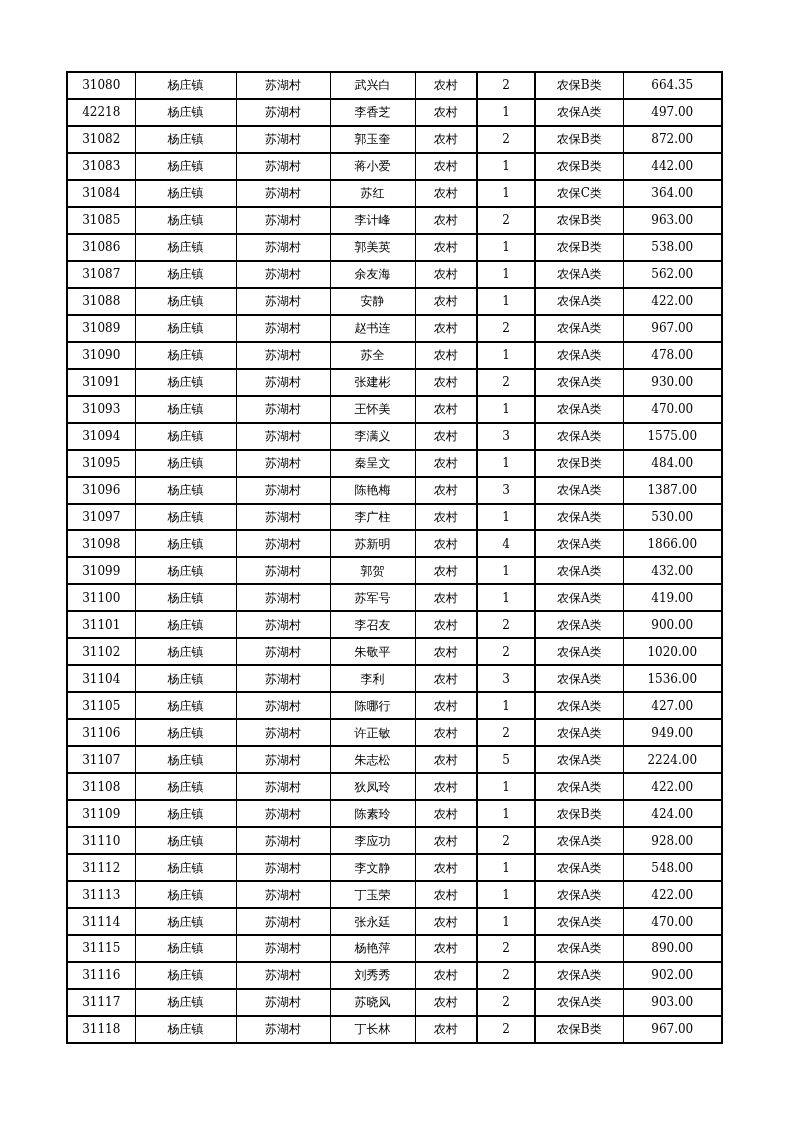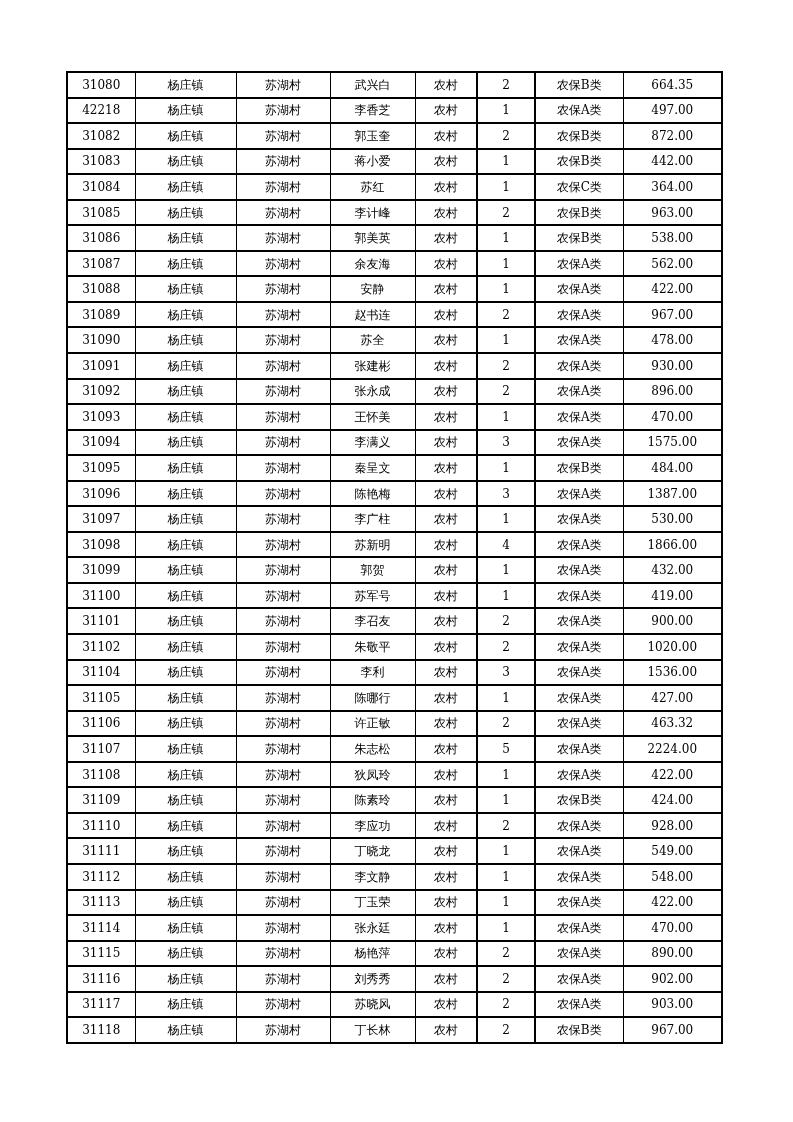--- a/index.html
+++ b/index.html
@@ -174,30 +174,20 @@
           <td>31091</td>
           <td>杨庄镇</td>
           <td>苏湖村</td>
           <td>张建彬</td>
           <td>农村</td>
           <td>2</td>
           <td>农保A类</td>
           <td>930.00</td>
         </tr>
         <tr>
-          <td>31092</td>
-          <td>杨庄镇</td>
-          <td>苏湖村</td>
-          <td>张永成</td>
-          <td>农村</td>
-          <td>2</td>
-          <td>农保A类</td>
-          <td>896.00</td>
-        </tr>
-        <tr>
           <td>31093</td>
           <td>杨庄镇</td>
           <td>苏湖村</td>
           <td>王怀美</td>
           <td>农村</td>
           <td>1</td>
           <td>农保A类</td>
           <td>470.00</td>
         </tr>
         <tr>
@@ -311,21 +301,21 @@
           <td>427.00</td>
         </tr>
         <tr>
           <td>31106</td>
           <td>杨庄镇</td>
           <td>苏湖村</td>
           <td>许正敏</td>
           <td>农村</td>
           <td>2</td>
           <td>农保A类</td>
-          <td>463.32</td>
+          <td>949.00</td>
         </tr>
         <tr>
           <td>31107</td>
           <td>杨庄镇</td>
           <td>苏湖村</td>
           <td>朱志松</td>
           <td>农村</td>
           <td>5</td>
           <td>农保A类</td>
           <td>2224.00</td>
@@ -352,30 +342,20 @@
         </tr>
         <tr>
           <td>31110</td>
           <td>杨庄镇</td>
           <td>苏湖村</td>
           <td>李应功</td>
           <td>农村</td>
           <td>2</td>
           <td>农保A类</td>
           <td>928.00</td>
-        </tr>
-        <tr>
-          <td>31111</td>
-          <td>杨庄镇</td>
-          <td>苏湖村</td>
-          <td>丁晓龙</td>
-          <td>农村</td>
-          <td>1</td>
-          <td>农保A类</td>
-          <td>549.00</td>
         </tr>
         <tr>
           <td>31112</td>
           <td>杨庄镇</td>
           <td>苏湖村</td>
           <td>李文静</td>
           <td>农村</td>
           <td>1</td>
           <td>农保A类</td>
           <td>548.00</td>

